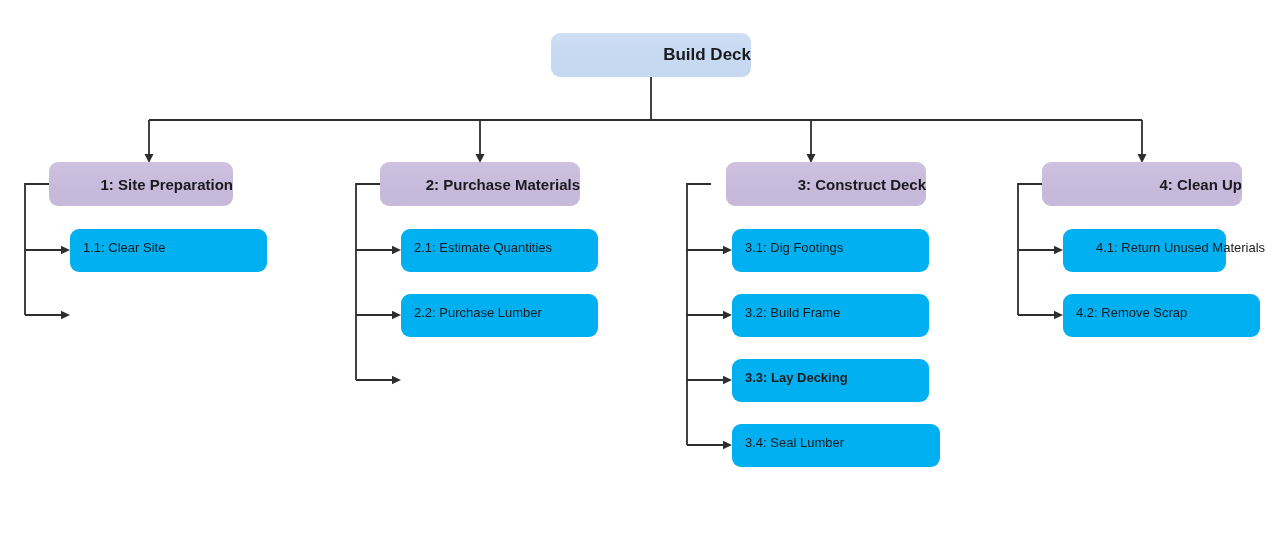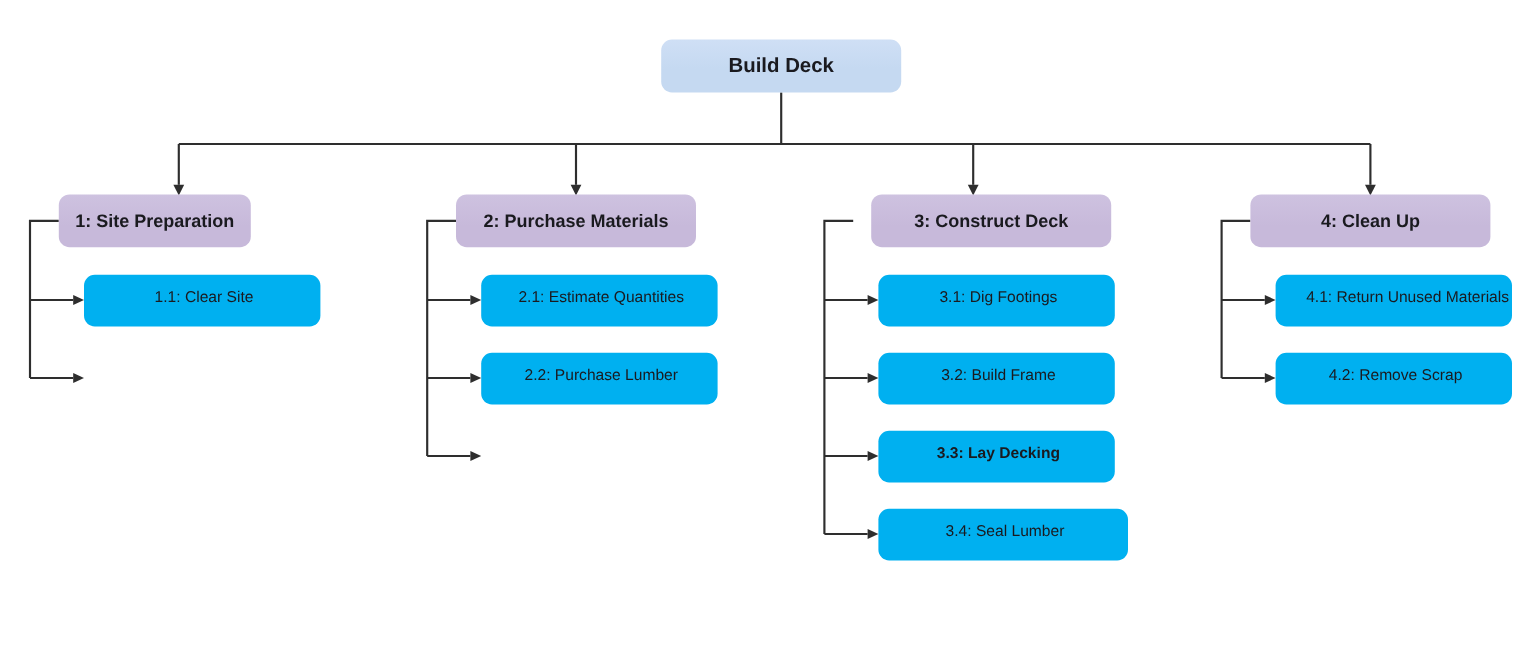--- a/index.html
+++ b/index.html
@@ -10,36 +10,36 @@
     position: relative;
     overflow: hidden;
   }
   .canvas { position: absolute; inset: 0; }
   .connectors { position: absolute; left: 0; top: 0; }
   .ln { fill: none; stroke: var(--line, #2e2e2e); stroke-width: 1.8; }
   .ah { fill: var(--line, #2e2e2e); stroke: none; }
   .node {
     position: absolute;
     border-radius: 9px;
-    display: flex; align-items: center; justify-content: center;
+    display: flex; align-items: center; justify-content: flex-end;
     box-sizing: border-box;
     color: var(--text, #1a1a1f);
   }
   .node.root {
     background: linear-gradient(180deg, #cfdff5 0%, var(--root-fill, #c5d9f1) 55%);
     font-weight: bold; font-size: 17px;
   }
   .node.branch {
     background: linear-gradient(180deg, #cec2e0 0%, var(--branch-fill, #c7b9da) 60%);
     font-weight: bold; font-size: 15px;
   }
   .node.child {
     background: var(--child-fill, #00b0f0);
     font-size: 13px;
-    justify-content: center;
+    justify-content: flex-start;
     padding: 0 10px 6px 13px;
   }
   .lbl { white-space: nowrap; }
 </style>
 </head>
 <body>
 
 <div class="canvas">
 
   <svg class="connectors" width="1280" height="539" viewBox="0 0 1280 539">
@@ -84,21 +84,21 @@
     <path class="ln" d="M1018 250 H1054"></path>
     <path class="ah" d="M1063 250 L1054 245.8 L1054 254.2 Z"></path>
     <path class="ln" d="M1018 315 H1054"></path>
     <path class="ah" d="M1063 315 L1054 310.8 L1054 319.2 Z"></path>
   </svg>
 
   <div class="node root" style="left:551px; top:33px; width:200px; height:44px;">
     <span class="lbl">Build Deck</span>
   </div>
 
-  <div class="node branch" style="left:49px; top:162px; width:160px; height:44px;">
+  <div class="node branch" style="left:49px; top:162px; width:184px; height:44px;">
     <span class="lbl">1: Site Preparation</span>
   </div>
   <div class="node child" style="left:70px; top:229px; width:197px; height:43px;">
     <span class="lbl">1.1: Clear Site</span>
   </div>
 
   <div class="node branch" style="left:380px; top:162px; width:200px; height:44px;">
     <span class="lbl">2: Purchase Materials</span>
   </div>
   <div class="node child" style="left:401px; top:229px; width:197px; height:43px;">
@@ -120,20 +120,20 @@
   <div class="node child" style="left:732px; top:359px; width:197px; height:43px;font-weight:bold;">
     <span class="lbl">3.3: Lay Decking</span>
   </div>
   <div class="node child" style="left:732px; top:424px; width:208px; height:43px;">
     <span class="lbl">3.4: Seal Lumber</span>
   </div>
 
   <div class="node branch" style="left:1042px; top:162px; width:200px; height:44px;">
     <span class="lbl">4: Clean Up</span>
   </div>
-  <div class="node child" style="left:1063px; top:229px; width:197px; height:43px;padding-left:33px;">
+  <div class="node child" style="left:1063px; top:229px; width:163px; height:43px;padding-left:33px;">
     <span class="lbl">4.1: Return Unused Materials</span>
   </div>
   <div class="node child" style="left:1063px; top:294px; width:197px; height:43px;">
     <span class="lbl">4.2: Remove Scrap</span>
   </div>
 
 </div>
 
 </body></html>

